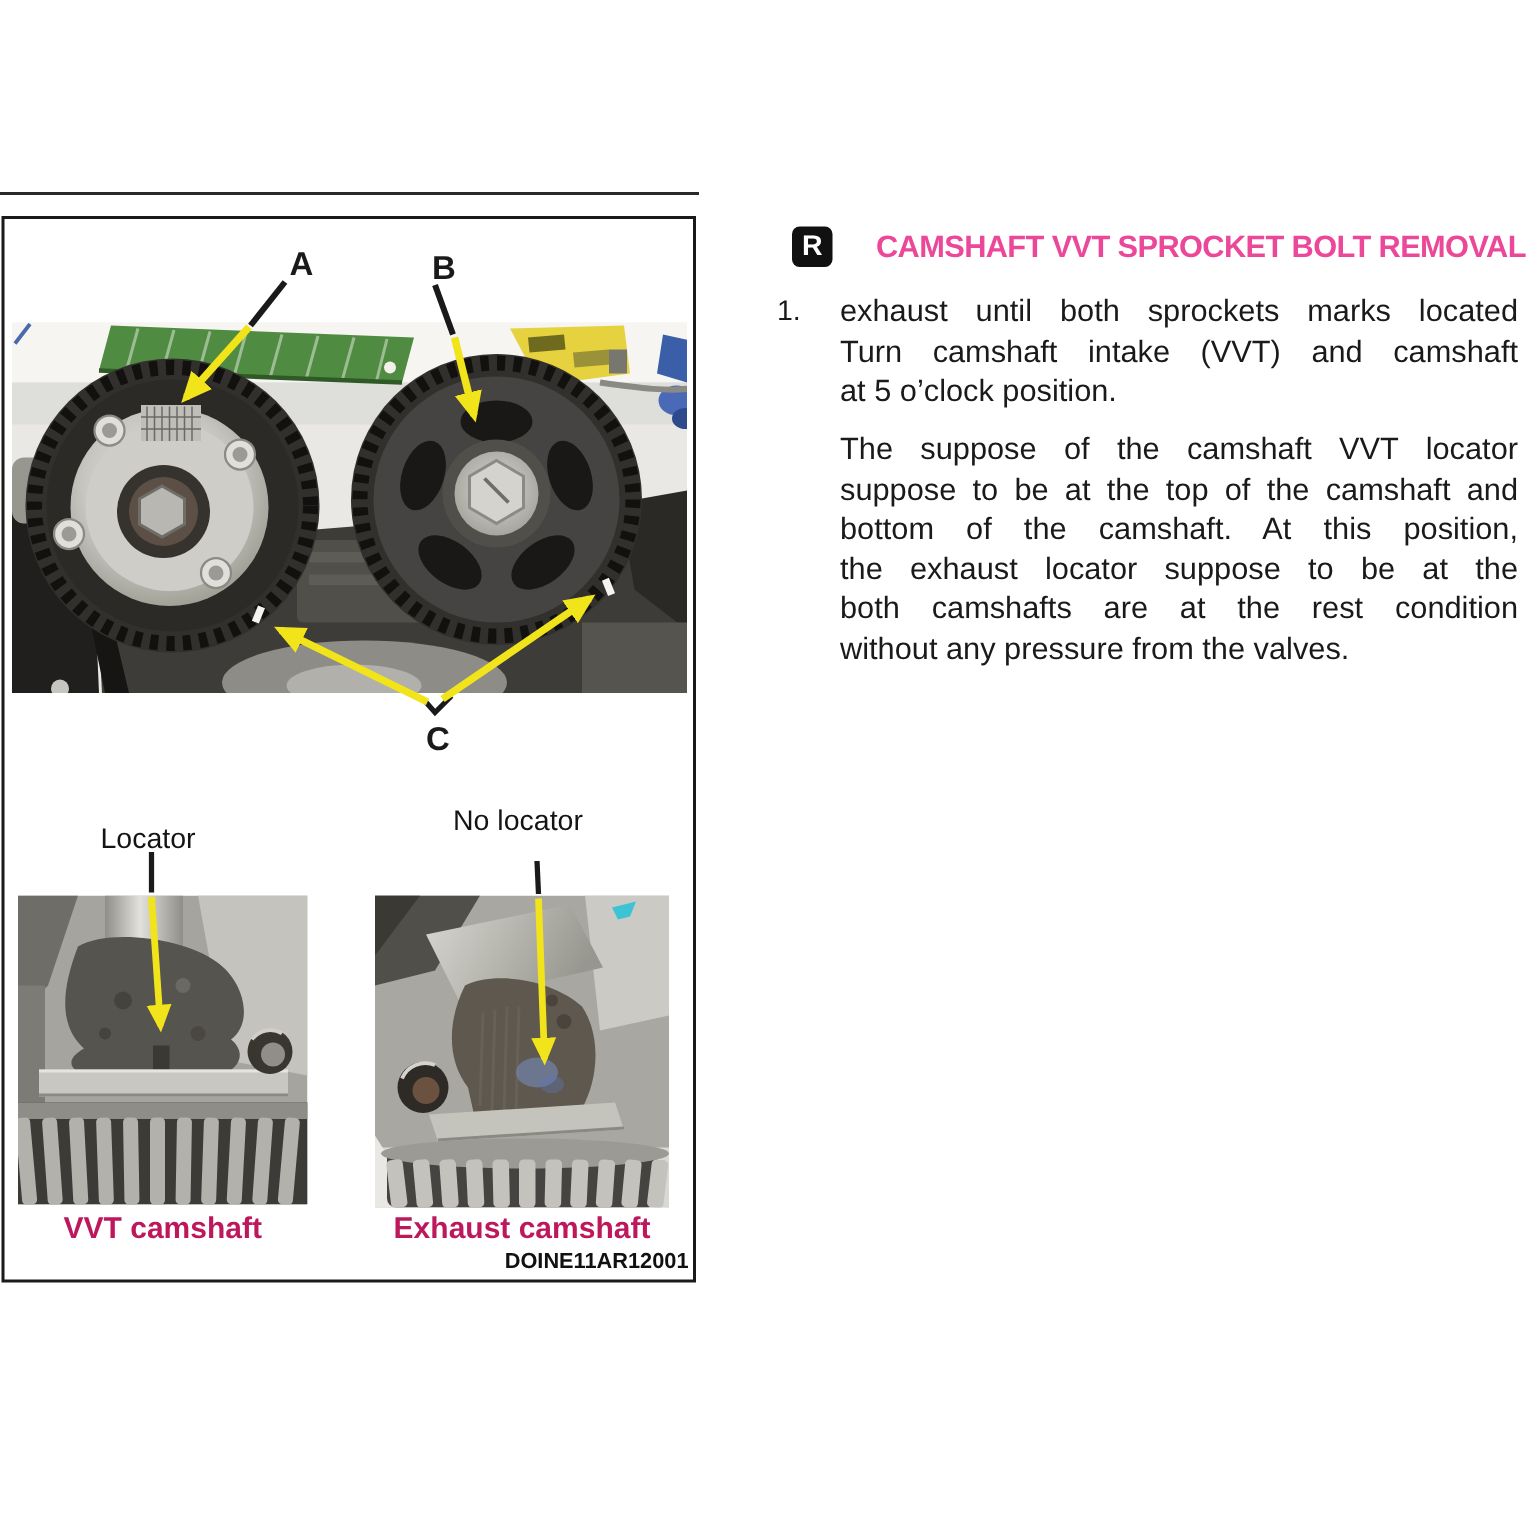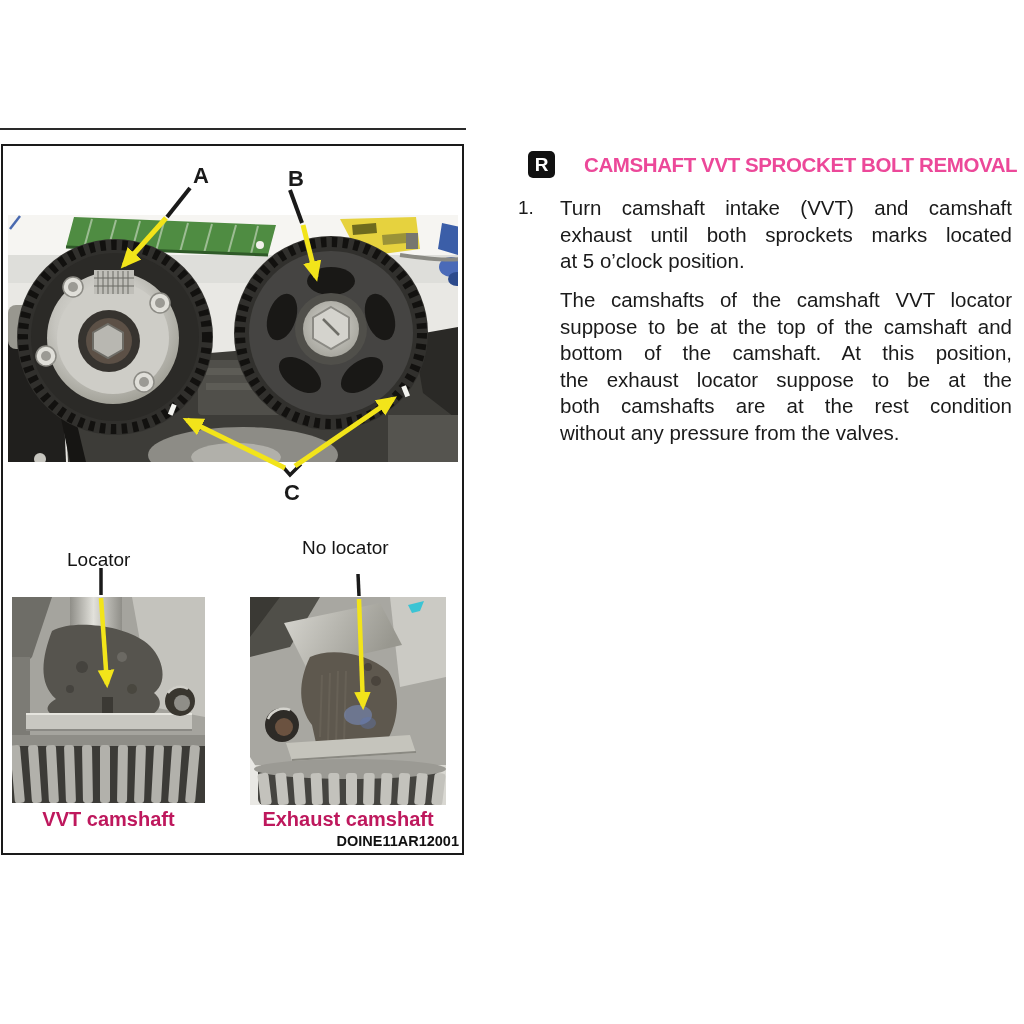--- a/index.html
+++ b/index.html
@@ -300,28 +300,28 @@
     <div class="heading-row">
       <span class="marker-chip">
         <span>R</span>
       </span>
       <h1 class="heading-text">CAMSHAFT VVT SPROCKET BOLT REMOVAL</h1>
     </div>
 
     <div class="step-row">
       <span class="step-num">1.</span>
       <div class="step-text">
+        <div class="jline">exhaust until both sprockets marks located</div>
         <div class="jline">Turn camshaft intake (VVT) and camshaft</div>
-        <div class="jline">exhaust until both sprockets marks located</div>
         <div class="jlast">at 5 o’clock position.</div>
       </div>
     </div>
 
     <div class="note-block">
-      <div class="jline">The camshafts of the camshaft VVT locator</div>
+      <div class="jline">The suppose of the camshaft VVT locator</div>
       <div class="jline">suppose to be at the top of the camshaft and</div>
       <div class="jline">bottom of the camshaft. At this position,</div>
       <div class="jline">the exhaust locator suppose to be at the</div>
       <div class="jline">both camshafts are at the rest condition</div>
       <div class="jlast">without any pressure from the valves.</div>
     </div>
 
   </div>
 </div>
 

